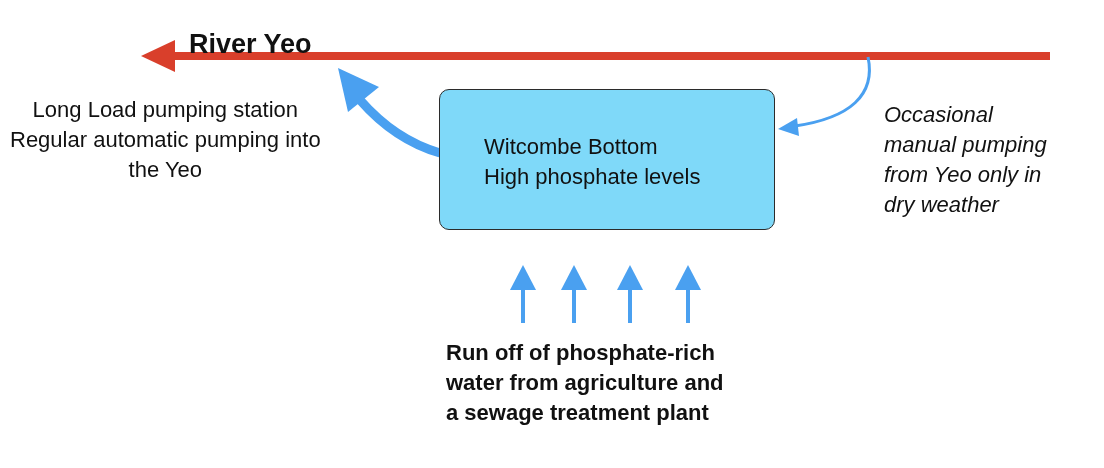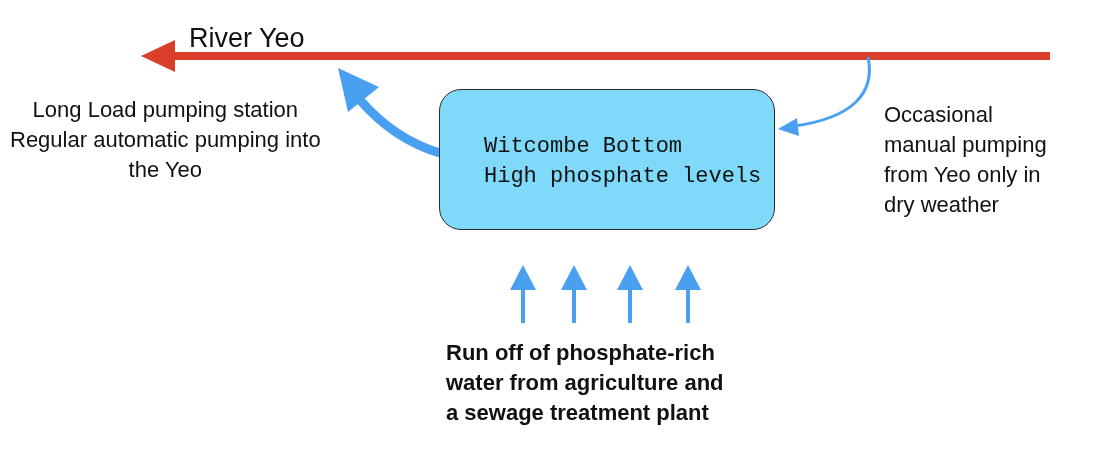--- a/index.html
+++ b/index.html
@@ -1,26 +1,26 @@
 <!DOCTYPE html>
 <html><head>
   <meta charset="utf-8">
   <style>
     html, body { margin: 0; padding: 0; background: #ffffff; }
     body { width: 1104px; height: 468px; position: relative; overflow: hidden;
            font-family: "Liberation Sans", sans-serif; color: #111111; }
     svg.canvas { position: absolute; left: 0; top: 0; }
     .label { position: absolute; font-size: 22px; line-height: 30px; white-space: pre; }
-    #river-label { left: 189px; top: 22px; font-size: 27px; line-height: 32px; }
+    #river-label { left: 189px; top: 28px; font-size: 27px; line-height: 32px; font-weight: bold; }
     #left-label { left: 10px; top: 95px; text-align: center; }
-    #right-label { left: 884px; top: 100px; }
+    #right-label { left: 884px; top: 100px; font-style: italic; }
     #bottom-label { left: 446px; top: 338px; font-weight: bold; }
     #box { position: absolute; left: 439px; top: 89px; width: 336px; height: 141px;
-           border: 1.5px solid #2b2b2b; border-radius: 22px; background: #7fd9f9;
-           box-sizing: border-box; font-family: Liberation Mono, monospace; }
+           border: 1.5px solid #2b2b2b; border-radius: 10px; background: #7fd9f9;
+           box-sizing: border-box; }
     #box-text { position: absolute; left: 44px; top: 42px; font-size: 22px; line-height: 30px; white-space: pre; }
   </style>
 </head>
 <body>
 
 <svg class="canvas" width="1104" height="468">
 
   <g>
     <line x1="1050" y1="56" x2="168" y2="56" stroke="#d93f2b" stroke-width="8"></line>
     <polygon points="141,56 175,40 175,72" fill="#d93f2b"></polygon>

